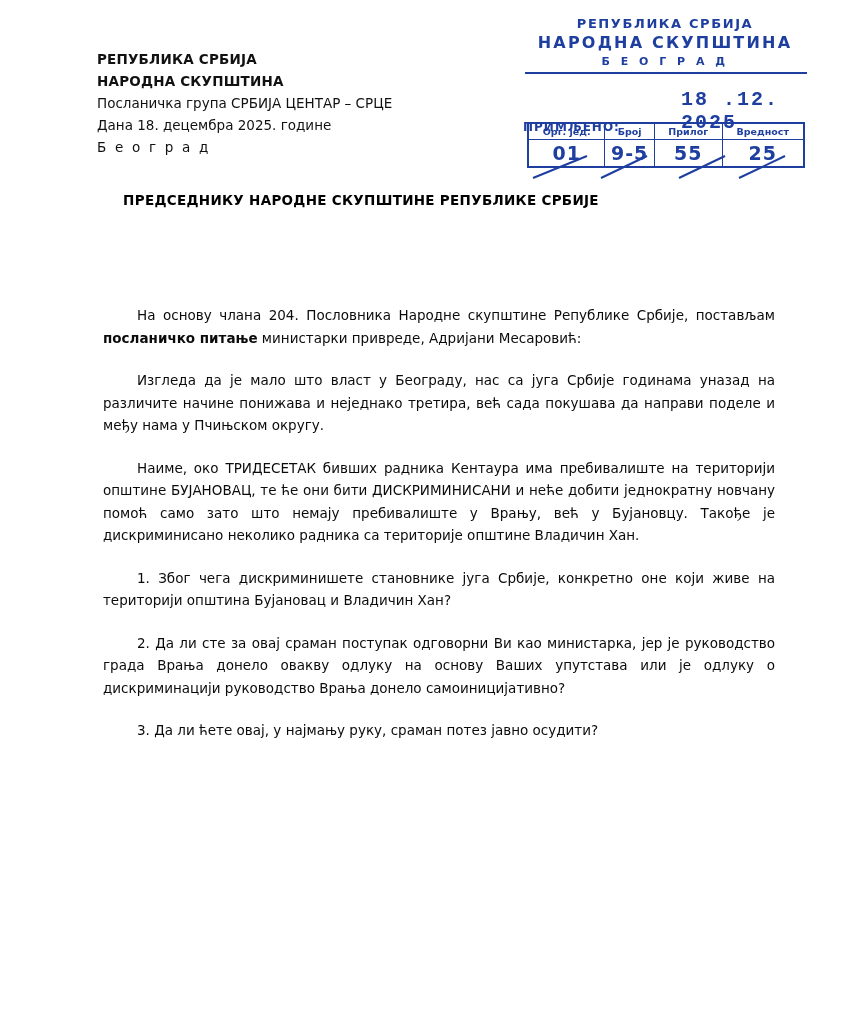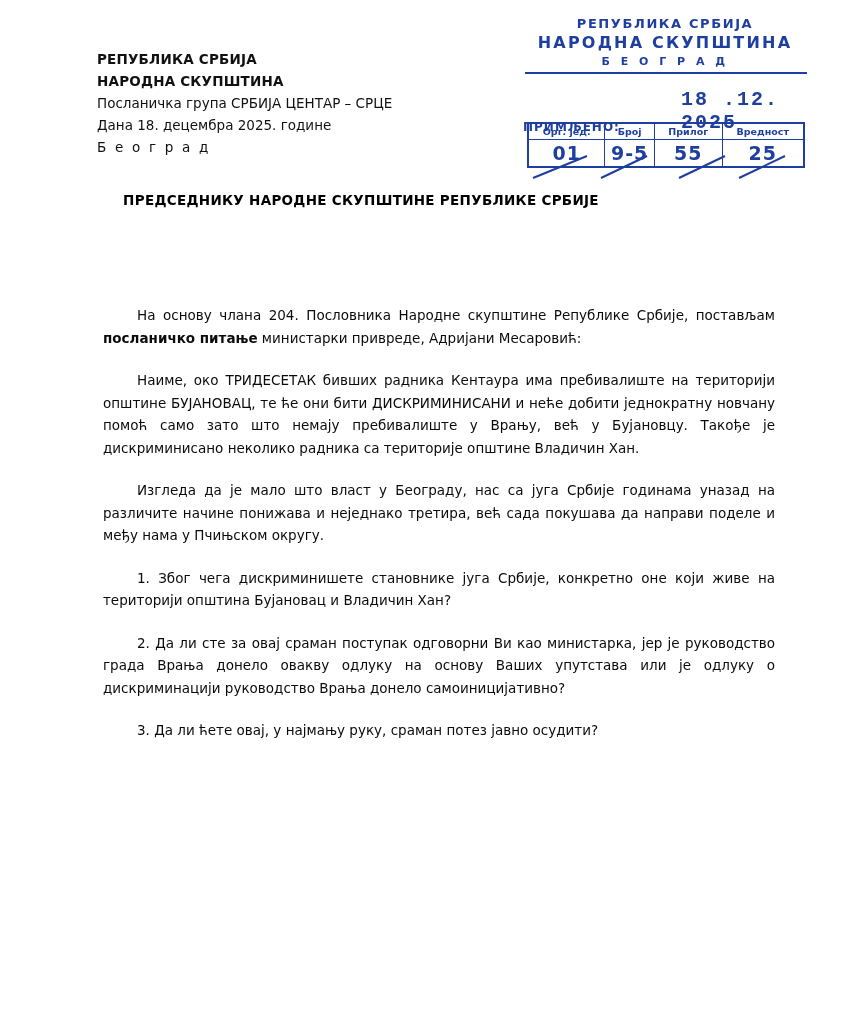--- a/index.html
+++ b/index.html
@@ -214,20 +214,20 @@
       <path d="M72 24 L118 2" stroke="#1f3fa0" stroke-width="2" fill="none"></path>
       <path d="M150 24 L196 2" stroke="#1f3fa0" stroke-width="2" fill="none"></path>
       <path d="M210 24 L256 2" stroke="#1f3fa0" stroke-width="2" fill="none"></path>
     </svg>
   </div>
 
   <div class="addressee">ПРЕДСЕДНИКУ НАРОДНЕ СКУПШТИНЕ РЕПУБЛИКЕ СРБИЈЕ</div>
 
   <div class="body-text">
     <p><span>На основу члана 204. Пословника Народне скупштине Републике Србије, постављам </span><b>посланичко питање</b><span> министарки привреде, Адријани Месаровић:</span></p>
+    <p>Изгледа да је мало што власт у Београду, нас са југа Србије годинама уназад на различите начине понижава и неједнако третира, већ сада покушава да направи поделе и међу нама у Пчињском округу.</p>
     <p>Наиме, око ТРИДЕСЕТАК бивших радника Кентаура има пребивалиште на територији општине БУЈАНОВАЦ, те ће они бити ДИСКРИМИНИСАНИ и неће добити једнократну новчану помоћ само зато што немају пребивалиште у Врању, већ у Бујановцу. Такође је дискриминисано неколико радника са територије општине Владичин Хан.</p>
-    <p>Изгледа да је мало што власт у Београду, нас са југа Србије годинама уназад на различите начине понижава и неједнако третира, већ сада покушава да направи поделе и међу нама у Пчињском округу.</p>
     <p>1. Због чега дискриминишете становнике југа Србије, конкретно оне који живе на територији општина Бујановац и Владичин Хан?</p>
     <p>2. Да ли сте за овај сраман поступак одговорни Ви као министарка, јер је руководство града Врања донело овакву одлуку на основу Ваших упутстава или је одлуку о дискриминацији руководство Врања донело самоиницијативно?</p>
     <p>3. Да ли ћете овај, у најмању руку, сраман потез јавно осудити?</p>
   </div>
 
 </div>
 
 </body></html>

